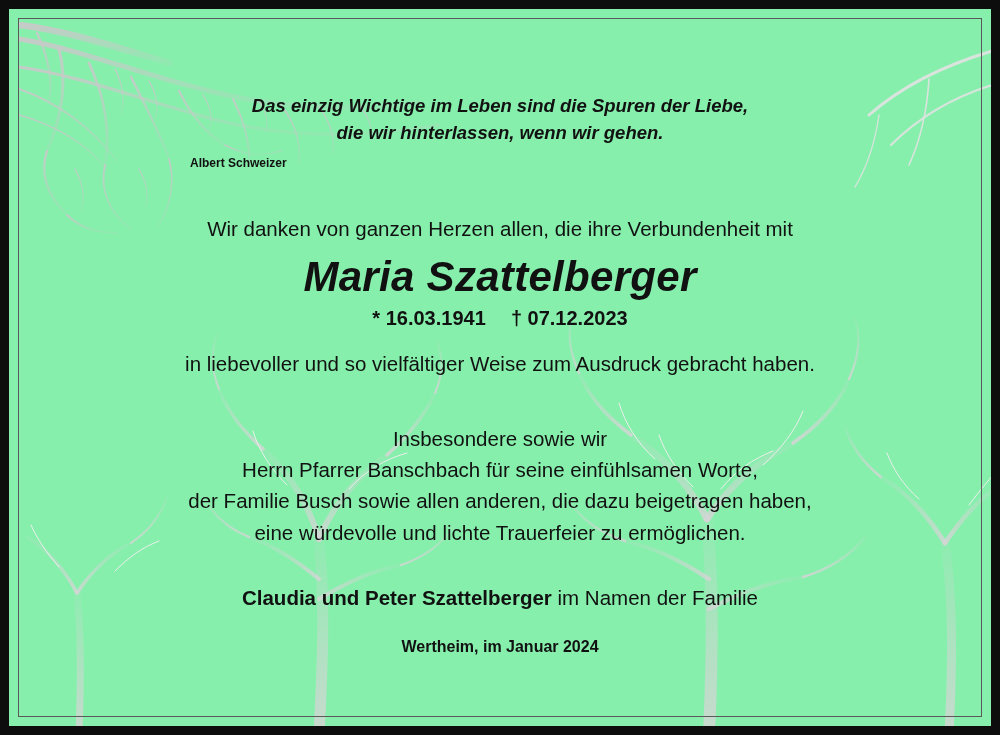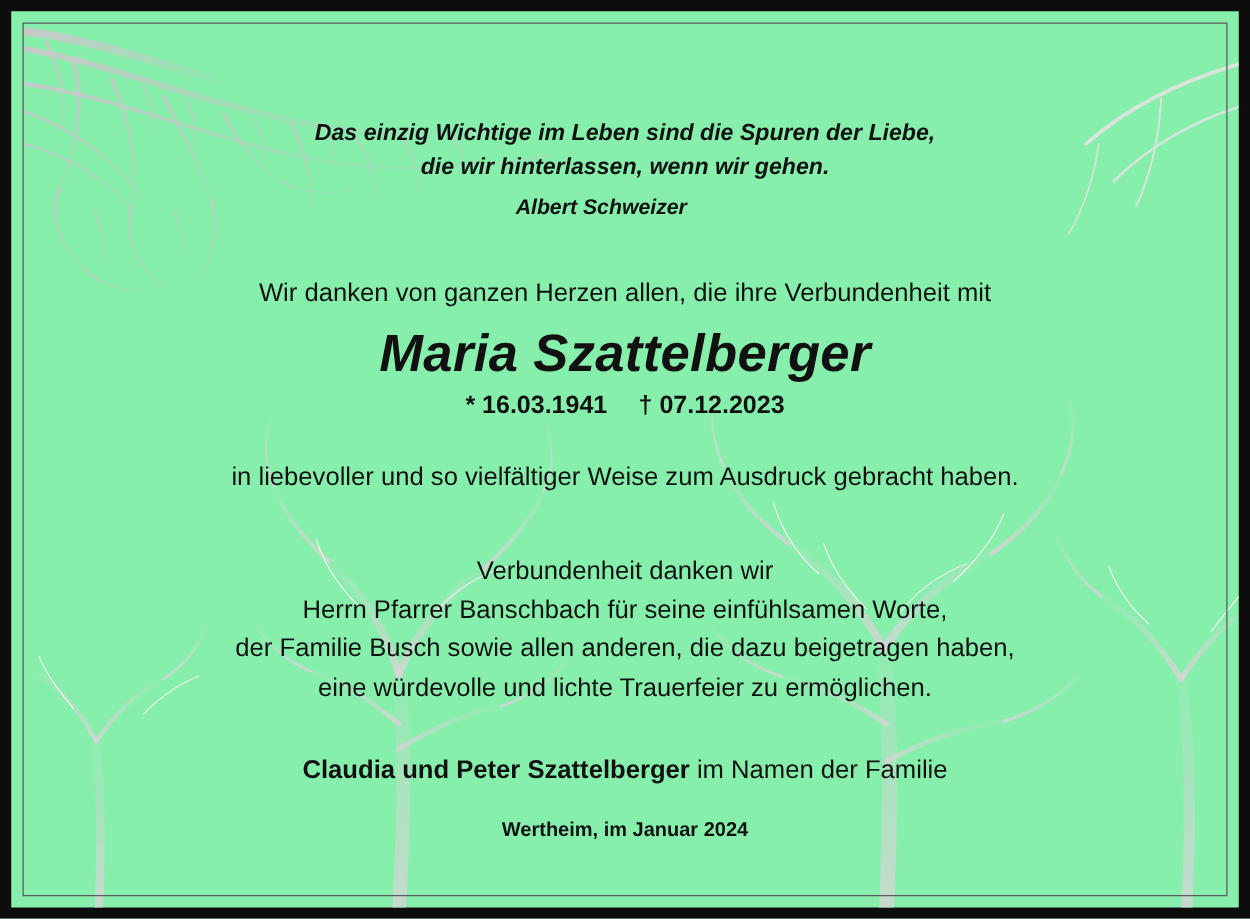--- a/index.html
+++ b/index.html
@@ -70,26 +70,25 @@
     line-height: 1.45;
     color: #111;
     margin: 0 auto;
     width: 620px;
     text-align: center;
   }
   .quote-line {
     display: block;
   }
   .quote-author {
-    font-style: italic;
-    font-weight: bold;
-    font-size: 17px;
+    font-weight: bold;
+    font-size: 12px;
     margin-top: 9px;
     margin-right: 10px;
-    text-align: center;
+    text-align: left;
     width: 620px;
     margin-left: auto;
     margin-right: auto;
     padding-right: 38px;
     box-sizing: border-box;
   }
 
   .thanks-intro {
     margin-top: 45px;
     font-size: 20.5px;
@@ -109,21 +108,21 @@
     margin-top: 8px;
     font-size: 20px;
     font-weight: bold;
   }
   .dates .sep {
     display: inline-block;
     width: 14px;
   }
 
   .thanks-cont {
-    margin-top: 32px;
+    margin-top: 20px;
     font-size: 20.5px;
     line-height: 1.4;
   }
 
   .block-special {
     margin-top: 44px;
     font-size: 20.5px;
     line-height: 1.52;
   }
   .block-special .ln {
@@ -264,21 +263,21 @@
 
     <div class="dates">
       <span>* 16.03.1941</span>
       <span class="sep"></span>
       <span>† 07.12.2023</span>
     </div>
 
     <div class="thanks-cont">in liebevoller und so vielfältiger Weise zum Ausdruck gebracht haben.</div>
 
     <div class="block-special">
-      <span class="ln">Verbundenheit danken wir</span>
+      <span class="ln">Insbesondere sowie wir</span>
       <span class="ln">Herrn Pfarrer Banschbach für seine einfühlsamen Worte,</span>
       <span class="ln">der Familie Busch sowie allen anderen, die dazu beigetragen haben,</span>
       <span class="ln">eine würdevolle und lichte Trauerfeier zu ermöglichen.</span>
     </div>
 
     <div class="family-line">
       <b>Claudia und Peter Szattelberger</b><span> im Namen der Familie</span>
     </div>
 
     <div class="place-date">Wertheim, im Januar 2024</div>

